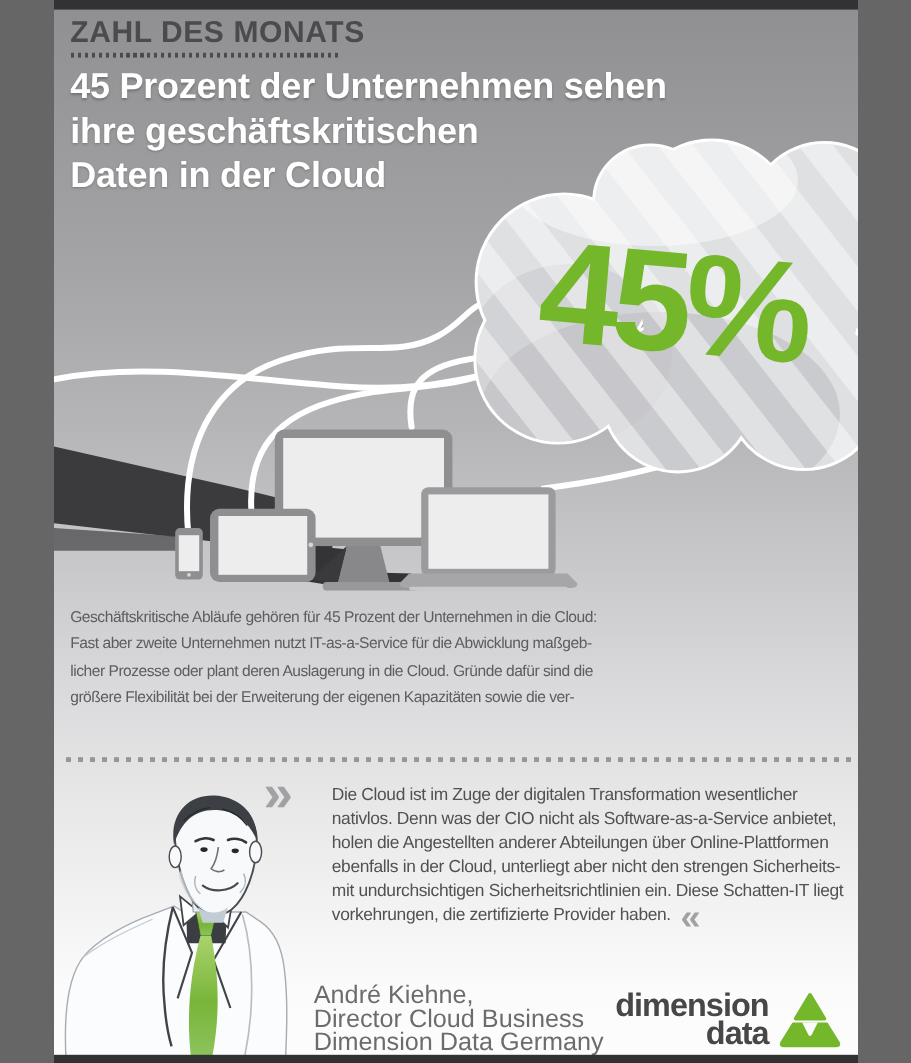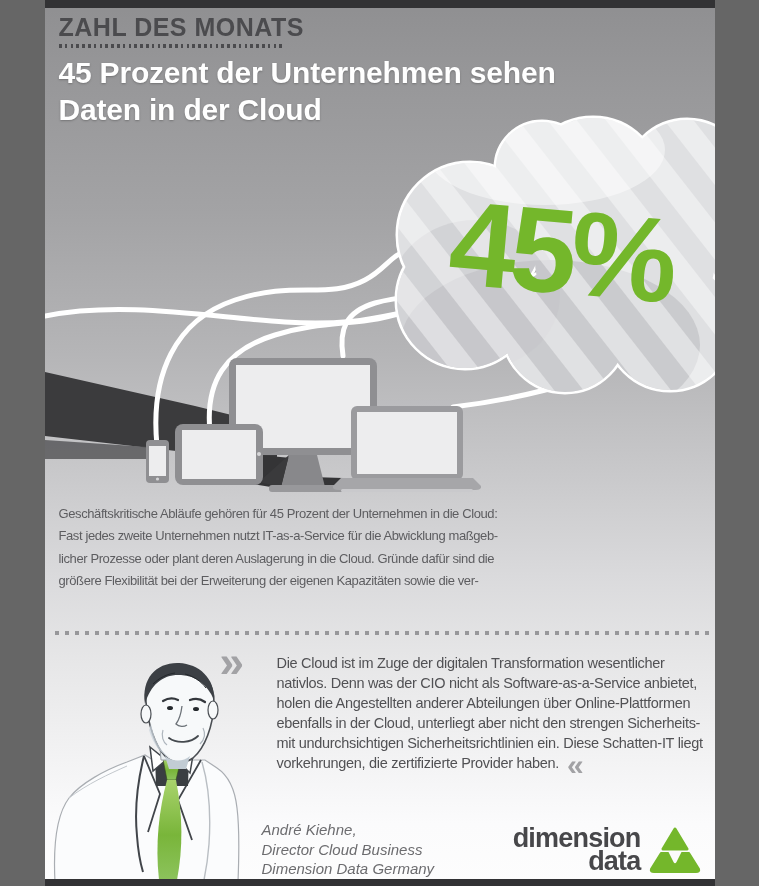--- a/index.html
+++ b/index.html
@@ -46,21 +46,21 @@
     position:absolute;left:232px;top:653px;width:480px;z-index:3;color:#515154;
     font-size:14.5px;line-height:20px;letter-spacing:-.3px;white-space:nowrap;
   }
   .close-quote{
     color:#a2a2a5;font-size:30px;font-weight:bold;line-height:0;
     vertical-align:-7px;margin-left:8px;letter-spacing:-2px;
   }
   .portrait{position:absolute;left:2px;top:652px;z-index:2;}
   .attribution{
     position:absolute;left:217px;top:820px;z-index:3;color:#6c6c6f;
-    font-style:italic;font-size:15px;line-height:19.5px;white-space:nowrap;
+    font-size:21px;line-height:19.5px;white-space:nowrap;
   }
   .logo{
     position:absolute;right:14px;bottom:13px;z-index:4;display:flex;
     align-items:flex-start;gap:8px;
   }
   .logo-text{
     text-align:right;color:#47474a;font-weight:bold;font-size:27px;
     line-height:23px;letter-spacing:-.8px;
   }
 </style>
@@ -69,20 +69,21 @@
 
 <div class="poster">
 
   <div class="bar top"></div>
 
   <div class="kicker">ZAHL DES MONATS</div>
   <div class="kicker-dots"></div>
 
   <div class="headline">
     <div>45 Prozent der Unternehmen sehen</div>
+    <div>ihre geschäftskritischen</div>
     <div>Daten in der Cloud</div>
   </div>
 
   <svg class="scene" width="759" height="500" viewBox="0 0 759 500">
     <defs>
       <pattern id="stripes" width="46" height="46" patternUnits="userSpaceOnUse" patternTransform="rotate(-38)">
         <rect width="23" height="46" fill="rgba(255,255,255,0.42)"></rect>
       </pattern>
       <clipPath id="cloudClip">
         <circle cx="497" cy="168" r="46"></circle>
@@ -168,21 +169,21 @@
       <rect x="101" y="440" width="23" height="43" rx="4" fill="#8f8f92"></rect>
       <rect x="104" y="446" width="17" height="30" fill="#ededee"></rect>
       <circle cx="112.5" cy="479" r="1.6" fill="#d6d6d8"></circle>
     </g>
   </svg>
 
   <div class="source-note">Quelle: 2014 North Bridge Future of Cloud Computing Survey</div>
 
   <section class="body-text">
     <div>Geschäftskritische Abläufe gehören für 45 Prozent der Unternehmen in die Cloud:</div>
-    <div>Fast jedes zweite Unternehmen nutzt IT-as-a-Service für die Abwicklung maßgeb-</div>
+    <div>Fast aber zweite Unternehmen nutzt IT-as-a-Service für die Abwicklung maßgeb-</div>
     <div>licher Prozesse oder plant deren Auslagerung in die Cloud. Gründe dafür sind die</div>
     <div>größere Flexibilität bei der Erweiterung der eigenen Kapazitäten sowie die ver-</div>
   </section>
 
   <div class="divider"></div>
 
   <span class="open-quote">»</span>
 
   <section class="quote">
     <div>Die Cloud ist im Zuge der digitalen Transformation wesentlicher</div>

